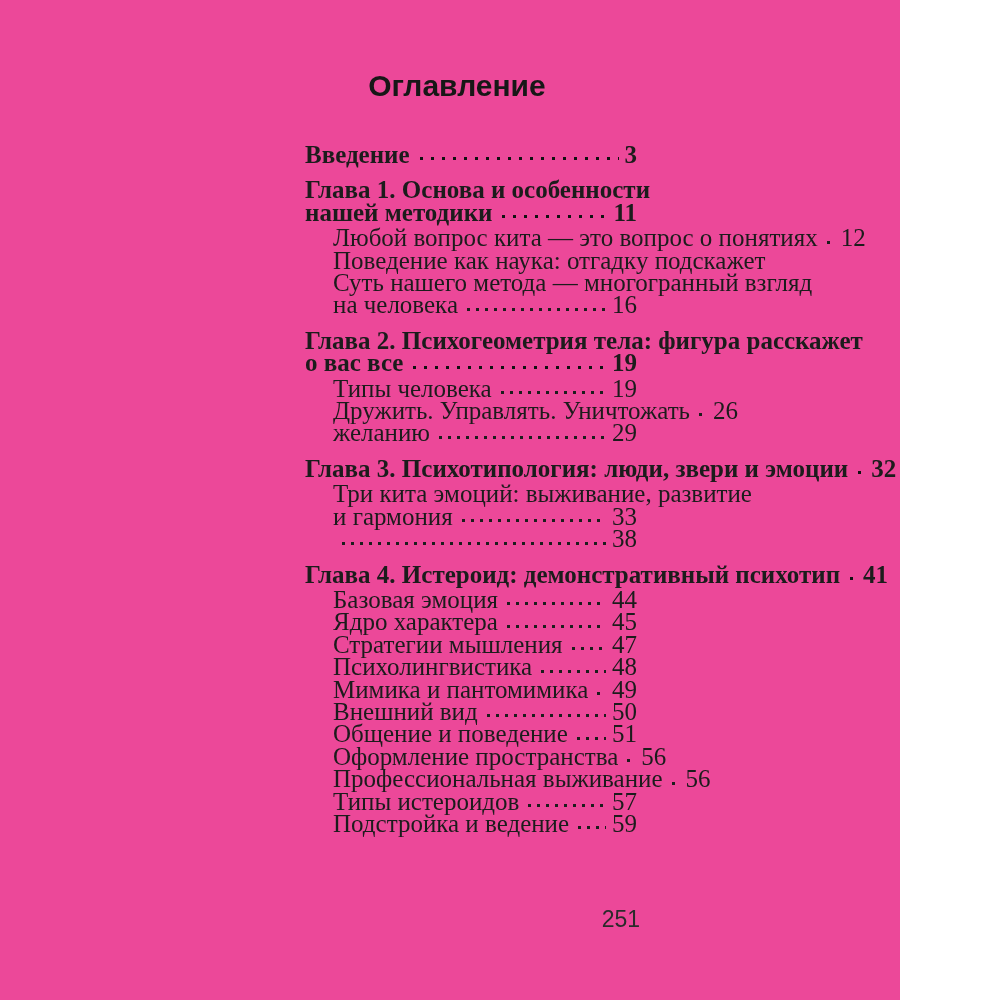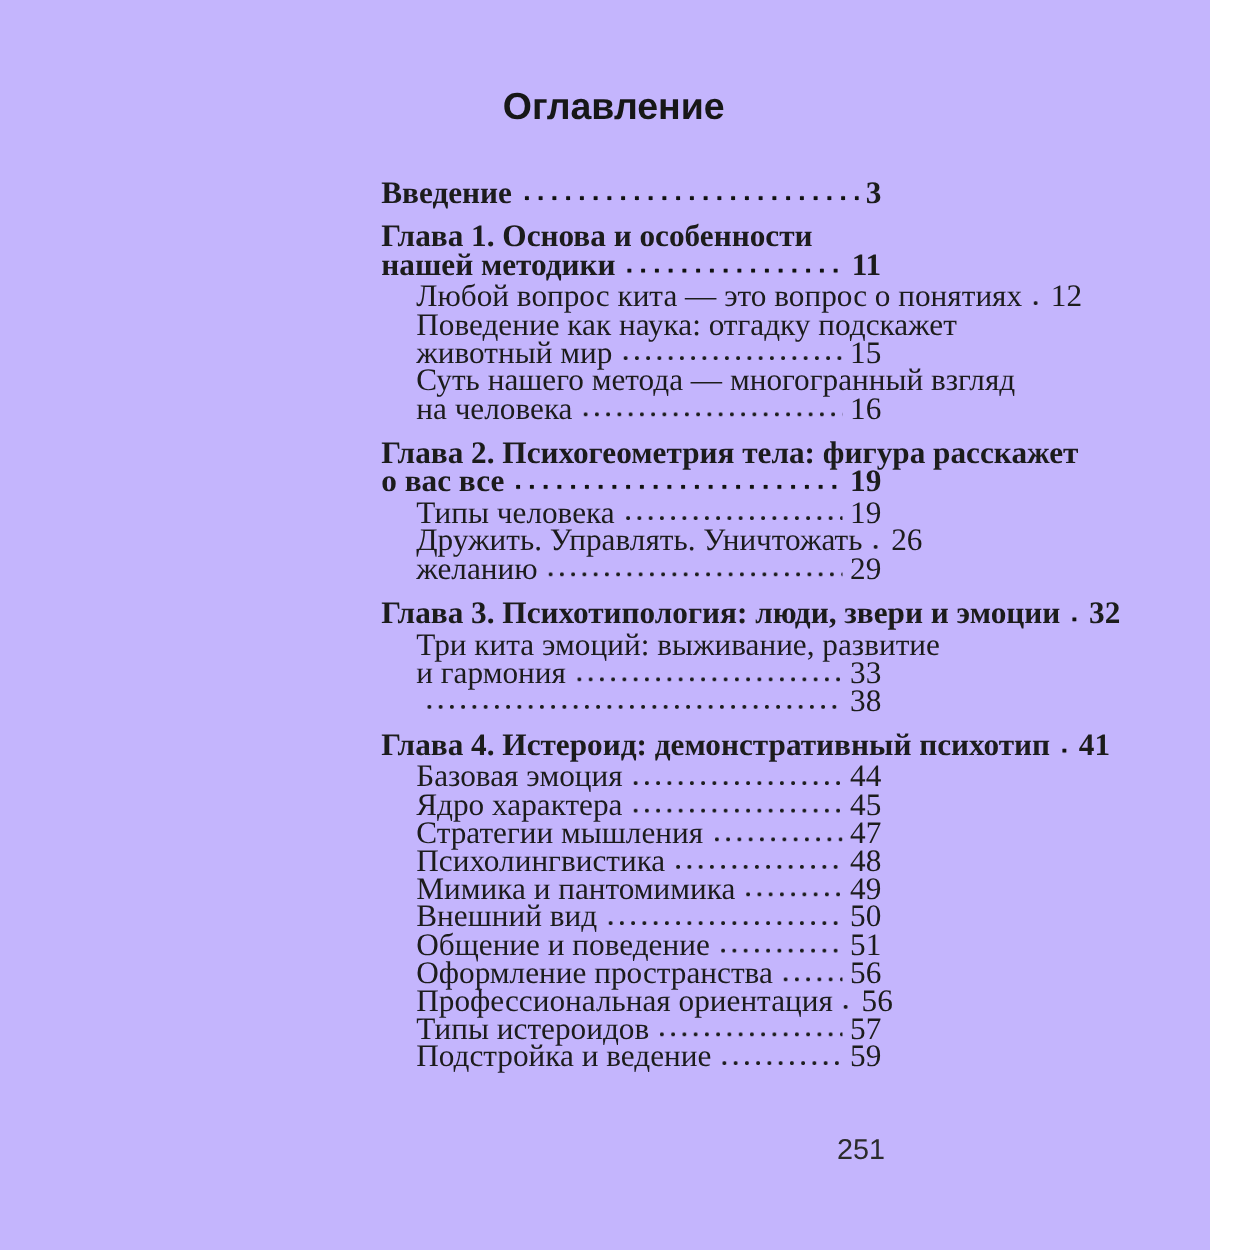--- a/index.html
+++ b/index.html
@@ -4,23 +4,23 @@
 <style>
   * { margin: 0; padding: 0; box-sizing: border-box; }
   html, body { width: 1000px; height: 1000px; }
   body {
     background: #ffffff;
     font-family: "Liberation Serif", serif;
     color: #1c1c1c;
   }
   .page {
     position: relative;
-    width: 968px;
+    width: 900px;
     height: 1000px;
-    background: #c4b5fd;
+    background: #ec4899;
     padding: 68px 263px 0 277px;
     overflow: hidden;
   }
   .title {
     font-family: "Liberation Sans", sans-serif;
     font-weight: 700;
     font-size: 30px;
     line-height: 36px;
     text-align: center;
     color: #171717;
@@ -83,25 +83,20 @@
         </div>
         <div class="row sub">
           <span class="label">Любой вопрос кита — это вопрос о понятиях</span>
           <span class="leader"></span>
           <span class="num">12</span>
         </div>
         <div class="row sub">
           <span class="label">Поведение как наука: отгадку подскажет</span>
         </div>
         <div class="row sub">
-          <span class="label">животный мир</span>
-          <span class="leader"></span>
-          <span class="num">15</span>
-        </div>
-        <div class="row sub">
           <span class="label">Суть нашего метода — многогранный взгляд</span>
         </div>
         <div class="row sub">
           <span class="label">на человека</span>
           <span class="leader"></span>
           <span class="num">16</span>
         </div>
       </div>
       <div class="section">
         <div class="row chapter">
@@ -187,21 +182,21 @@
           <span class="label">Общение и поведение</span>
           <span class="leader"></span>
           <span class="num">51</span>
         </div>
         <div class="row sub">
           <span class="label">Оформление пространства</span>
           <span class="leader"></span>
           <span class="num">56</span>
         </div>
         <div class="row sub">
-          <span class="label">Профессиональная ориентация</span>
+          <span class="label">Профессиональная выживание</span>
           <span class="leader"></span>
           <span class="num">56</span>
         </div>
         <div class="row sub">
           <span class="label">Типы истероидов</span>
           <span class="leader"></span>
           <span class="num">57</span>
         </div>
         <div class="row sub">
           <span class="label">Подстройка и ведение</span>

